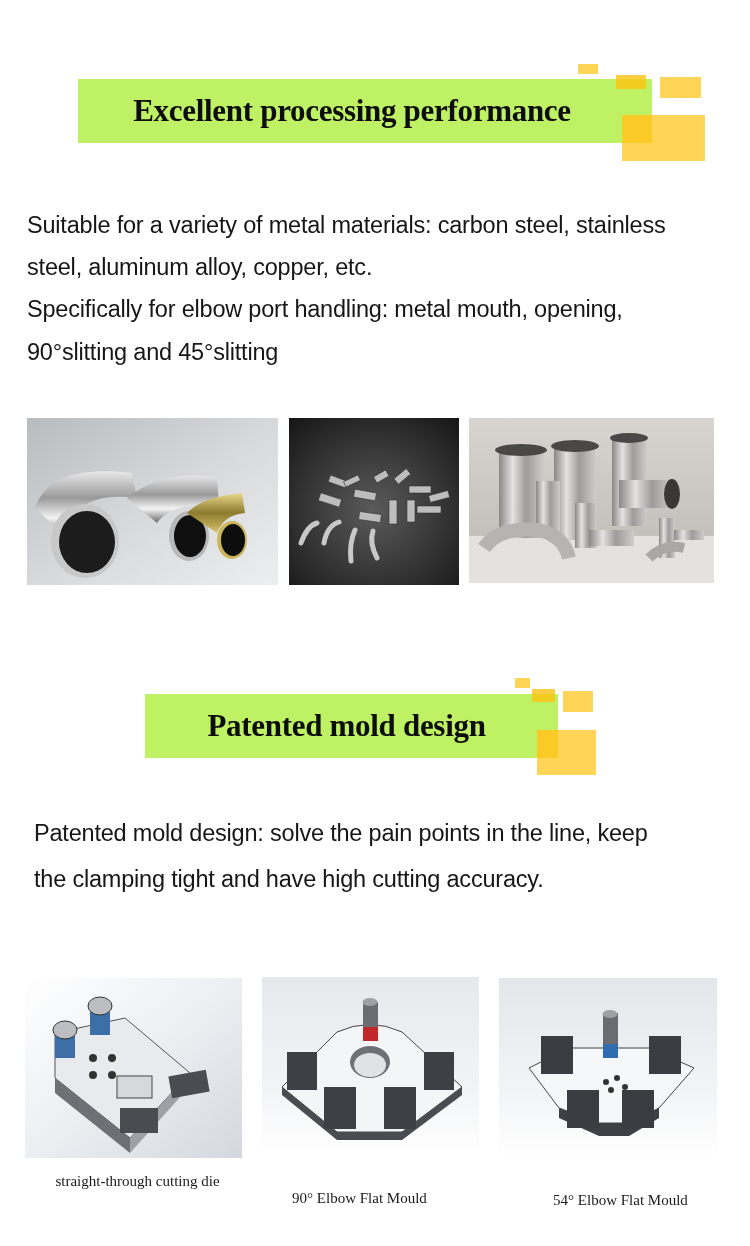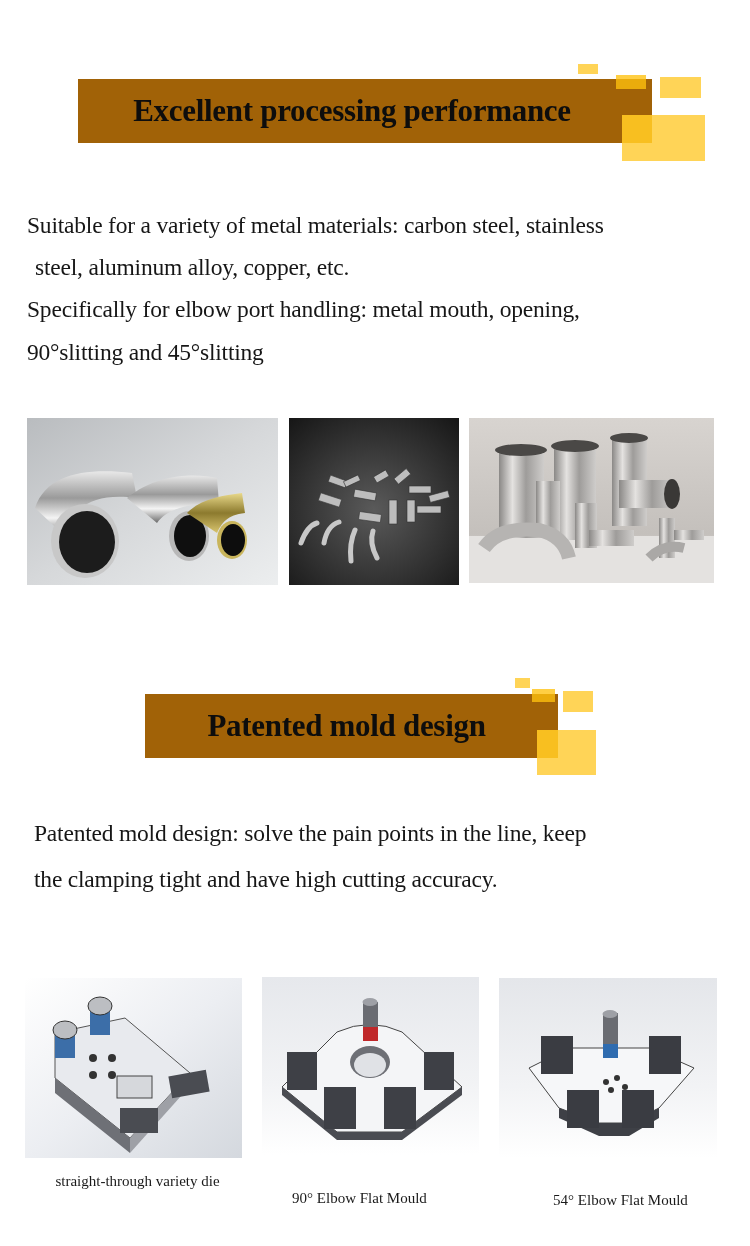--- a/index.html
+++ b/index.html
@@ -1,26 +1,26 @@
 <!DOCTYPE html>
 <html><head>
 <meta charset="utf-8">
 <style>
   * { margin:0; padding:0; box-sizing:border-box; }
   html, body { width:750px; height:1246px; background:#ffffff; overflow:hidden; }
   body { position:relative; font-family:"Liberation Serif","DejaVu Serif",serif; color:#111; }
 
   
-  .banner { position:absolute; background:#a16207; display:flex; align-items:center; justify-content:center; }
+  .banner { position:absolute; background:#bef264; display:flex; align-items:center; justify-content:center; }
   .banner-title { font-family:"Liberation Serif","DejaVu Serif",serif; font-weight:bold; color:#0d0d0d; letter-spacing:-0.3px; white-space:nowrap; }
   .sq { position:absolute; background:#ffc20e; opacity:0.78; }
   .sq.light { background:#ffcd3a; opacity:0.85; }
 
   
-  .para { position:absolute; font-family:Liberation Serif, serif; font-size:23.5px; color:#161616; letter-spacing:-0.2px; white-space:nowrap; }
+  .para { position:absolute; font-family:Liberation Sans, sans-serif; font-size:23.5px; color:#161616; letter-spacing:-0.2px; white-space:nowrap; }
 
   
   .photo { position:absolute; overflow:hidden; }
   .photo svg { width:100%; height:100%; display:block; }
 
   .caption { position:absolute; font-family:"Liberation Serif","DejaVu Serif",serif; font-size:15px; color:#1a1a1a; text-align:center; line-height:21px; white-space:nowrap; }
 </style>
 </head>
 <body>
 
@@ -32,21 +32,21 @@
   <div class="banner" style="left:78px;top:79px;width:574px;height:64px;">
     <span class="banner-title" style="font-size:31px;margin-left:-26px;">Excellent processing performance</span>
   </div>
 
   <div class="sq" style="left:616px;top:75px;width:30px;height:14px;"></div>
   <div class="sq light" style="left:622px;top:115px;width:83px;height:46px;"></div>
   <div class="sq" style="left:622px;top:115px;width:30px;height:28px;opacity:0.5;"></div>
 
   <div>
     <div class="para" style="left:27px;top:212px;">Suitable for a variety of metal materials: carbon steel, stainless</div>
-    <div class="para" style="left:27px;top:254px;margin-left:8px;">steel, aluminum alloy, copper, etc.</div>
+    <div class="para" style="left:27px;top:254px;">steel, aluminum alloy, copper, etc.</div>
     <div class="para" style="left:27px;top:296px;">Specifically for elbow port handling: metal mouth, opening,</div>
     <div class="para" style="left:27px;top:339px;text-align:center;">90°slitting and 45°slitting</div>
   </div>
 
   <div class="photo" style="left:27px;top:418px;width:251px;height:167px;">
     <svg viewBox="0 0 251 167" preserveAspectRatio="none">
       <defs>
         <linearGradient id="g1bg" x1="0" y1="0" x2="1" y2="1">
           <stop offset="0" stop-color="#b9bcbf"></stop>
           <stop offset="0.5" stop-color="#d6d8da"></stop>
@@ -183,21 +183,21 @@
       <circle cx="68" cy="80" r="4" fill="#333"></circle>
         <circle cx="87" cy="80" r="4" fill="#333"></circle>
       <circle cx="68" cy="97" r="4" fill="#333"></circle>
         <circle cx="87" cy="97" r="4" fill="#333"></circle>
       <rect x="92" y="98" width="35" height="22" fill="#d6d8dc" stroke="#444"></rect>
       <rect x="145" y="95" width="38" height="22" fill="#4a4c52" transform="rotate(-10 164 106)"></rect>
       <rect x="95" y="130" width="38" height="25" fill="#4a4c52"></rect>
     </svg>
   </div>
   <div class="caption" style="left:25px;top:1171px;width:225px;">
-    <div>straight-through variety die</div>
+    <div>straight-through cutting die</div>
   </div>
 
   <div class="photo" style="left:262px;top:977px;width:217px;height:178px;">
     <svg viewBox="0 0 217 178" preserveAspectRatio="none">
       <defs>
         <linearGradient id="m2bg" x1="0" y1="0" x2="0" y2="1">
           <stop offset="0" stop-color="#e6e8ec"></stop>
           <stop offset="0.6" stop-color="#f2f3f5"></stop>
           <stop offset="1" stop-color="#ffffff"></stop>
         </linearGradient>

